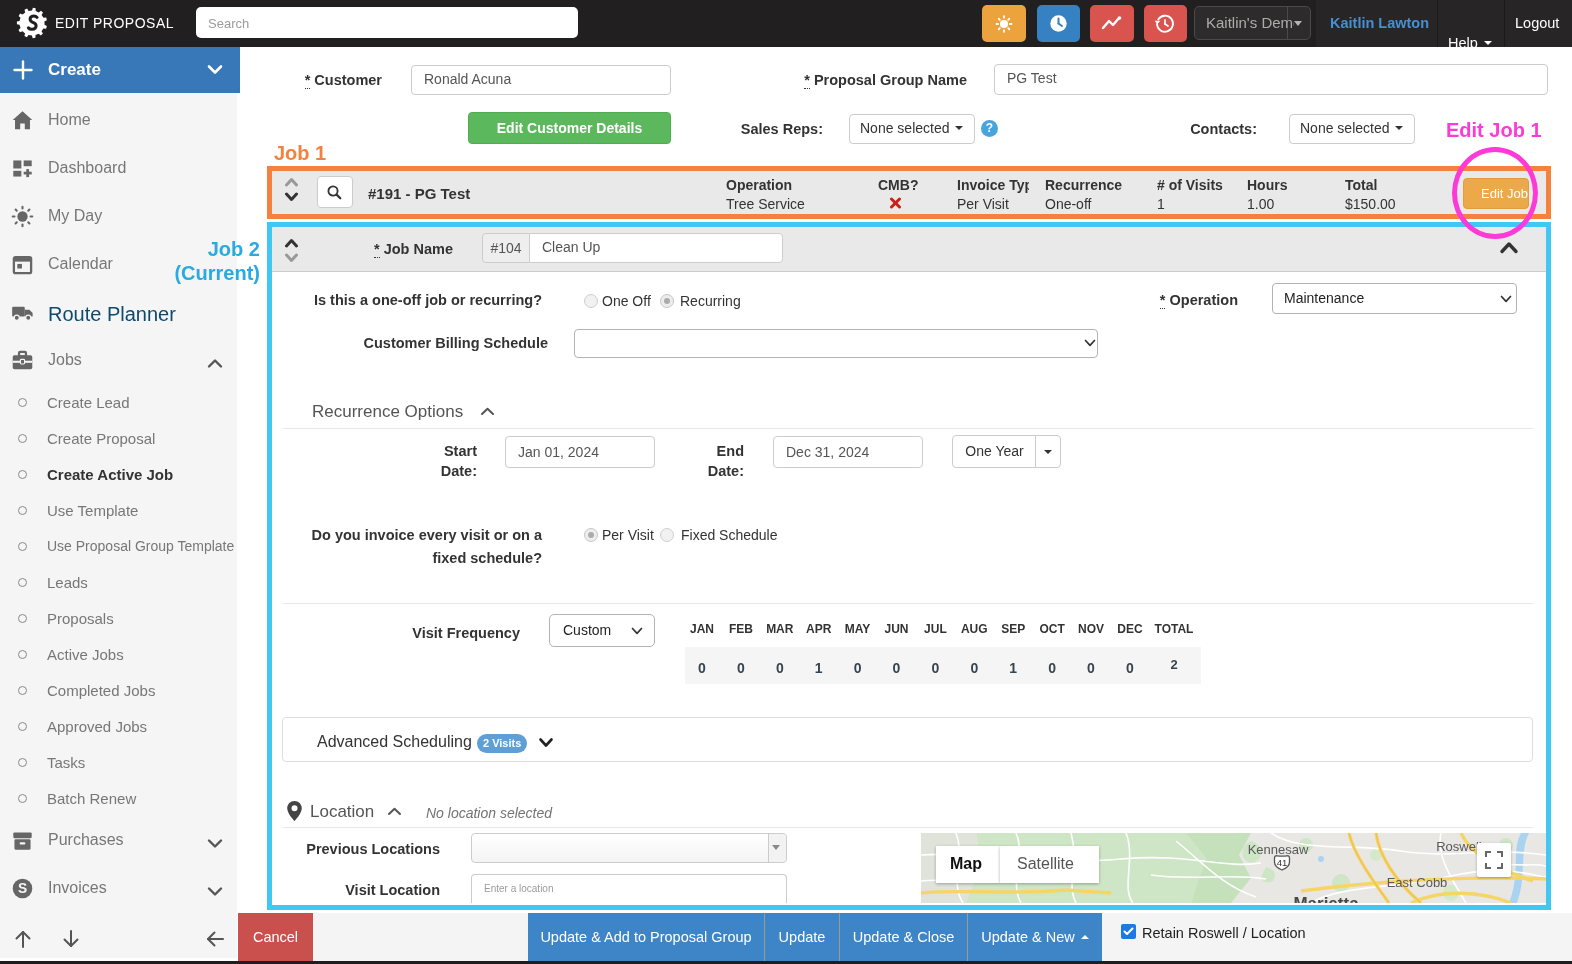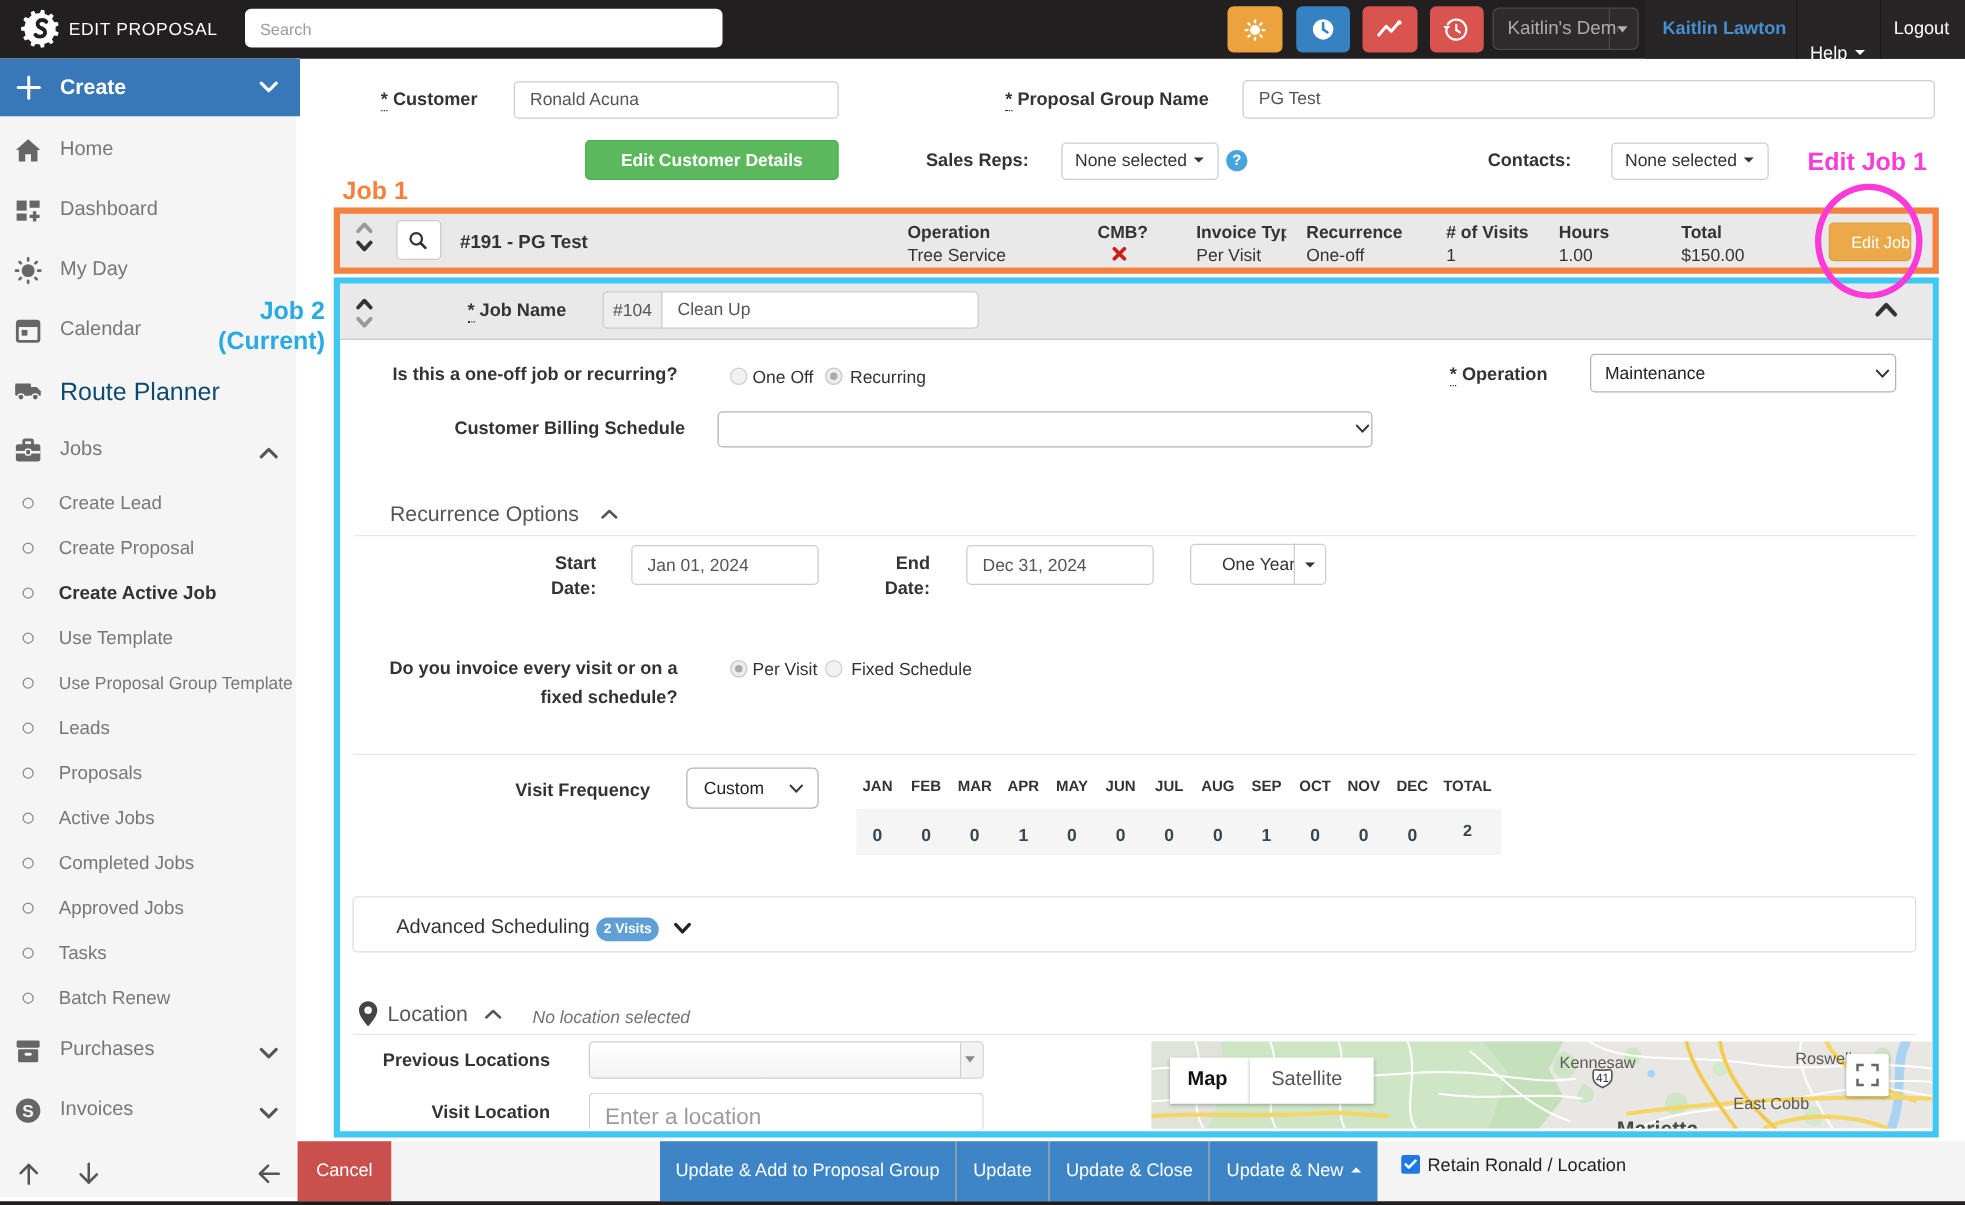--- a/index.html
+++ b/index.html
@@ -299,21 +299,21 @@
 
   <div class="abs" style="left:312px;top:402px;font-size:17px;color:#555;">Recurrence Options</div>
   <svg class="chev" style="left:480px;top:407px;" width="15" height="9" viewBox="0 0 15 9">
       <polyline points="2,7 7.5,1.8 13,7" stroke="#555" stroke-width="2" fill="none" stroke-linecap="round" stroke-linejoin="round"></polyline>
     </svg>
   <div class="hr" style="left:283px;top:428px;width:1250px;"></div>
   <div class="lbl" style="right:1095px;top:441px;line-height:20px;">Start<br>Date:</div>
   <div class="inp" style="left:505px;top:436px;width:150px;height:32px;line-height:20px;">Jan 01, 2024</div>
   <div class="lbl" style="right:828px;top:441px;line-height:20px;">End<br>Date:</div>
   <div class="inp" style="left:773px;top:436px;width:150px;height:32px;line-height:20px;">Dec 31, 2024</div>
-  <div class="btnw" style="left:952px;top:435px;width:85px;height:33px;text-align:right;line-height:31px;border-radius:4px 0 0 4px;">One Year</div>
+  <div class="btnw" style="left:952px;top:435px;width:85px;height:33px;text-align:center;line-height:31px;border-radius:4px 0 0 4px;">One Year</div>
   <div class="btnw" style="left:1035px;top:435px;width:26px;height:33px;border-radius:0 4px 4px 0;"><span class="caret-d" style="margin-left:8px;margin-top:14px;"></span></div>
 
   <div class="lbl" style="right:1030px;top:524px;line-height:23px;">Do you invoice every visit or on a<br>fixed schedule?</div>
   <div class="radio sel" style="left:584px;top:528px;"></div>
   <div class="rlbl" style="left:602px;top:527px;">Per Visit</div>
   <div class="radio" style="left:660px;top:528px;"></div>
   <div class="rlbl" style="left:681px;top:527px;">Fixed Schedule</div>
   <div class="hr" style="left:283px;top:603px;width:1250px;"></div>
 
   <div class="lbl" style="right:1052px;top:625px;">Visit Frequency</div>
@@ -368,21 +368,21 @@
       <polyline points="2,7 7.5,1.8 13,7" stroke="#555" stroke-width="2" fill="none" stroke-linecap="round" stroke-linejoin="round"></polyline>
     </svg>
   <div class="abs" style="left:426px;top:805px;font-size:14px;font-style:italic;color:#737373;">No location selected</div>
   <div class="hr" style="left:283px;top:827px;width:1250px;"></div>
   <div class="lbl" style="right:1132px;top:841px;">Previous Locations</div>
   <div class="abs" style="left:471px;top:833px;width:316px;height:30px;border:1px solid #ccc;border-radius:4px;background:linear-gradient(#fff,#f4f4f4);"></div>
   <div class="abs" style="left:768px;top:834px;width:18px;height:28px;border-left:1px solid #ccc;background:#f2f2f2;border-radius:0 4px 4px 0;"></div>
   <div class="abs" style="left:772px;top:845px;width:0;height:0;border-left:4px solid transparent;border-right:4px solid transparent;border-top:5px solid #888;"></div>
   <div class="lbl" style="right:1132px;top:882px;">Visit Location</div>
   <div class="abs" style="left:471px;top:874px;width:316px;height:29px;border:1px solid #ccc;border-radius:4px 4px 0 0;border-bottom:none;background:#fff;"></div>
-  <div class="abs" style="left:484px;top:883px;font-size:18px;color:#9b9b9b;">Enter a location</div>
+  <div class="abs" style="left:484px;top:883px;font-size:10px;color:#9b9b9b;">Enter a location</div>
 
   <div id="map" class="abs" style="left:921px;top:833px;width:625px;height:70px;overflow:hidden;"><svg width="625" height="70" viewBox="0 0 625 70">
         <rect width="625" height="70" fill="#e8e7e4"></rect>
         <path d="M55 0 L265 0 L285 25 L270 70 L45 70 L60 30 Z" fill="#cee6c6"></path>
         <path d="M265 0 L330 0 L318 22 L330 45 L310 70 L270 70 L285 25 Z" fill="#c5e1bc"></path>
         <path d="M330 8 Q345 14 338 26 Q328 34 322 24 Q320 12 330 8 Z" fill="#cee6c6"></path>
         <path d="M345 34 Q358 38 352 48 Q342 52 340 44 Z" fill="#cee6c6"></path>
         <path d="M0 0 L55 0 L60 30 L45 70 L0 70 Z" fill="#dfe3da"></path>
         <circle cx="385" cy="12" r="7" fill="#cee6c6"></circle>
         <circle cx="420" cy="50" r="9" fill="#cee6c6"></circle>
@@ -442,18 +442,18 @@
     <div class="abs" style="left:764px;top:913px;width:1px;height:48px;background:#9a9a9a;z-index:5;"></div>
     <div class="abs" style="left:839px;top:913px;width:1px;height:48px;background:#9a9a9a;z-index:5;"></div>
     <div class="abs" style="left:967px;top:913px;width:1px;height:48px;background:#9a9a9a;z-index:5;"></div>
   <div class="fbtn" style="left:765px;width:74px;">Update</div>
   <div class="fbtn" style="left:840px;width:127px;">Update &amp; Close</div>
   <div class="fbtn" style="left:968px;width:134px;">Update &amp; New <span class="caret-u" style="margin-top:-3px;margin-left:2px;"></span></div>
   <div class="abs" style="left:1121px;top:924px;width:15px;height:15px;background:#1e79e2;border-radius:2px;"></div>
   <svg class="abs" style="left:1123px;top:927px;" width="11" height="9" viewBox="0 0 11 9">
       <polyline points="1.5,4.5 4,7 9.5,1.5" stroke="#fff" stroke-width="2" fill="none" stroke-linecap="round" stroke-linejoin="round"></polyline>
     </svg>
-  <div class="abs" style="left:1142px;top:925px;font-size:14.5px;color:#222;">Retain Ronald / Location</div>
+  <div class="abs" style="left:1142px;top:925px;font-size:14.5px;color:#222;">Retain Roswell / Location</div>
   <div class="abs" style="left:0;top:961px;width:1572px;height:3px;background:#1f1d1d;"></div>
 
   <div class="abs" style="left:176px;top:238px;width:84px;text-align:right;font-size:20px;font-weight:bold;color:#29aae1;">Job 2</div>
   <div class="abs" style="left:136px;top:262px;width:124px;text-align:right;font-size:20px;font-weight:bold;color:#29aae1;">(Current)</div>
 </div>
 
 </body></html>

